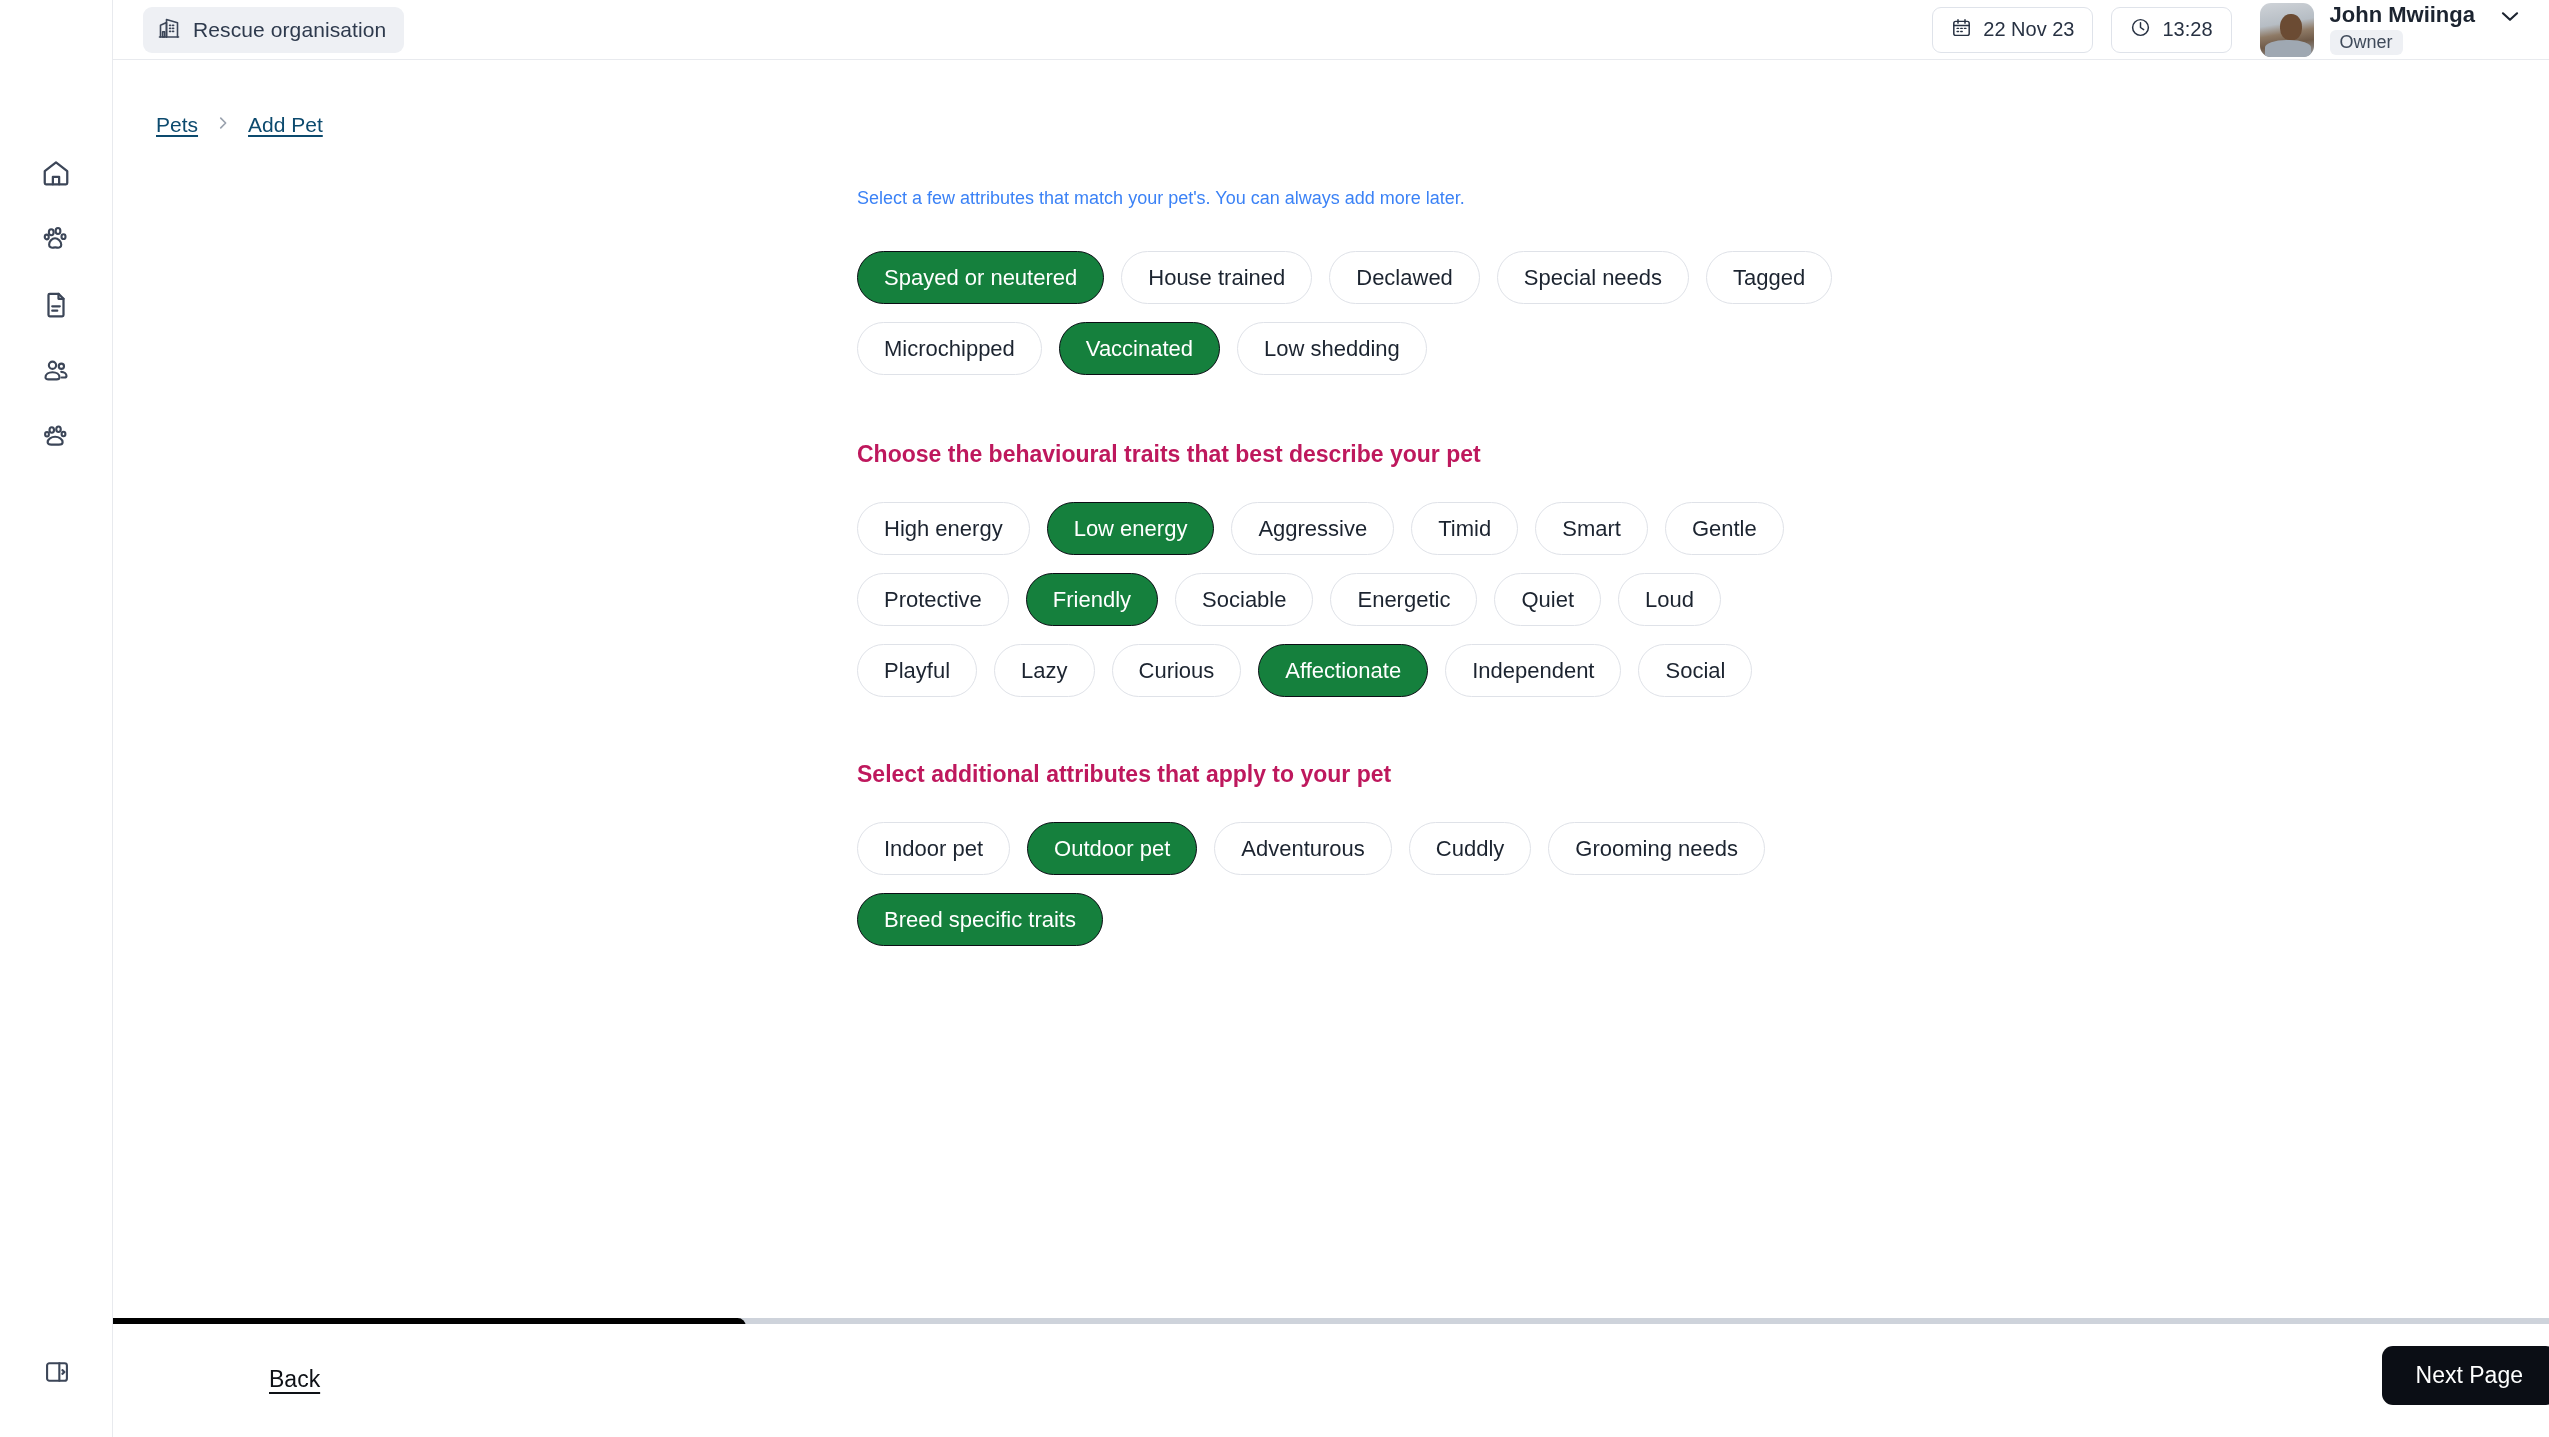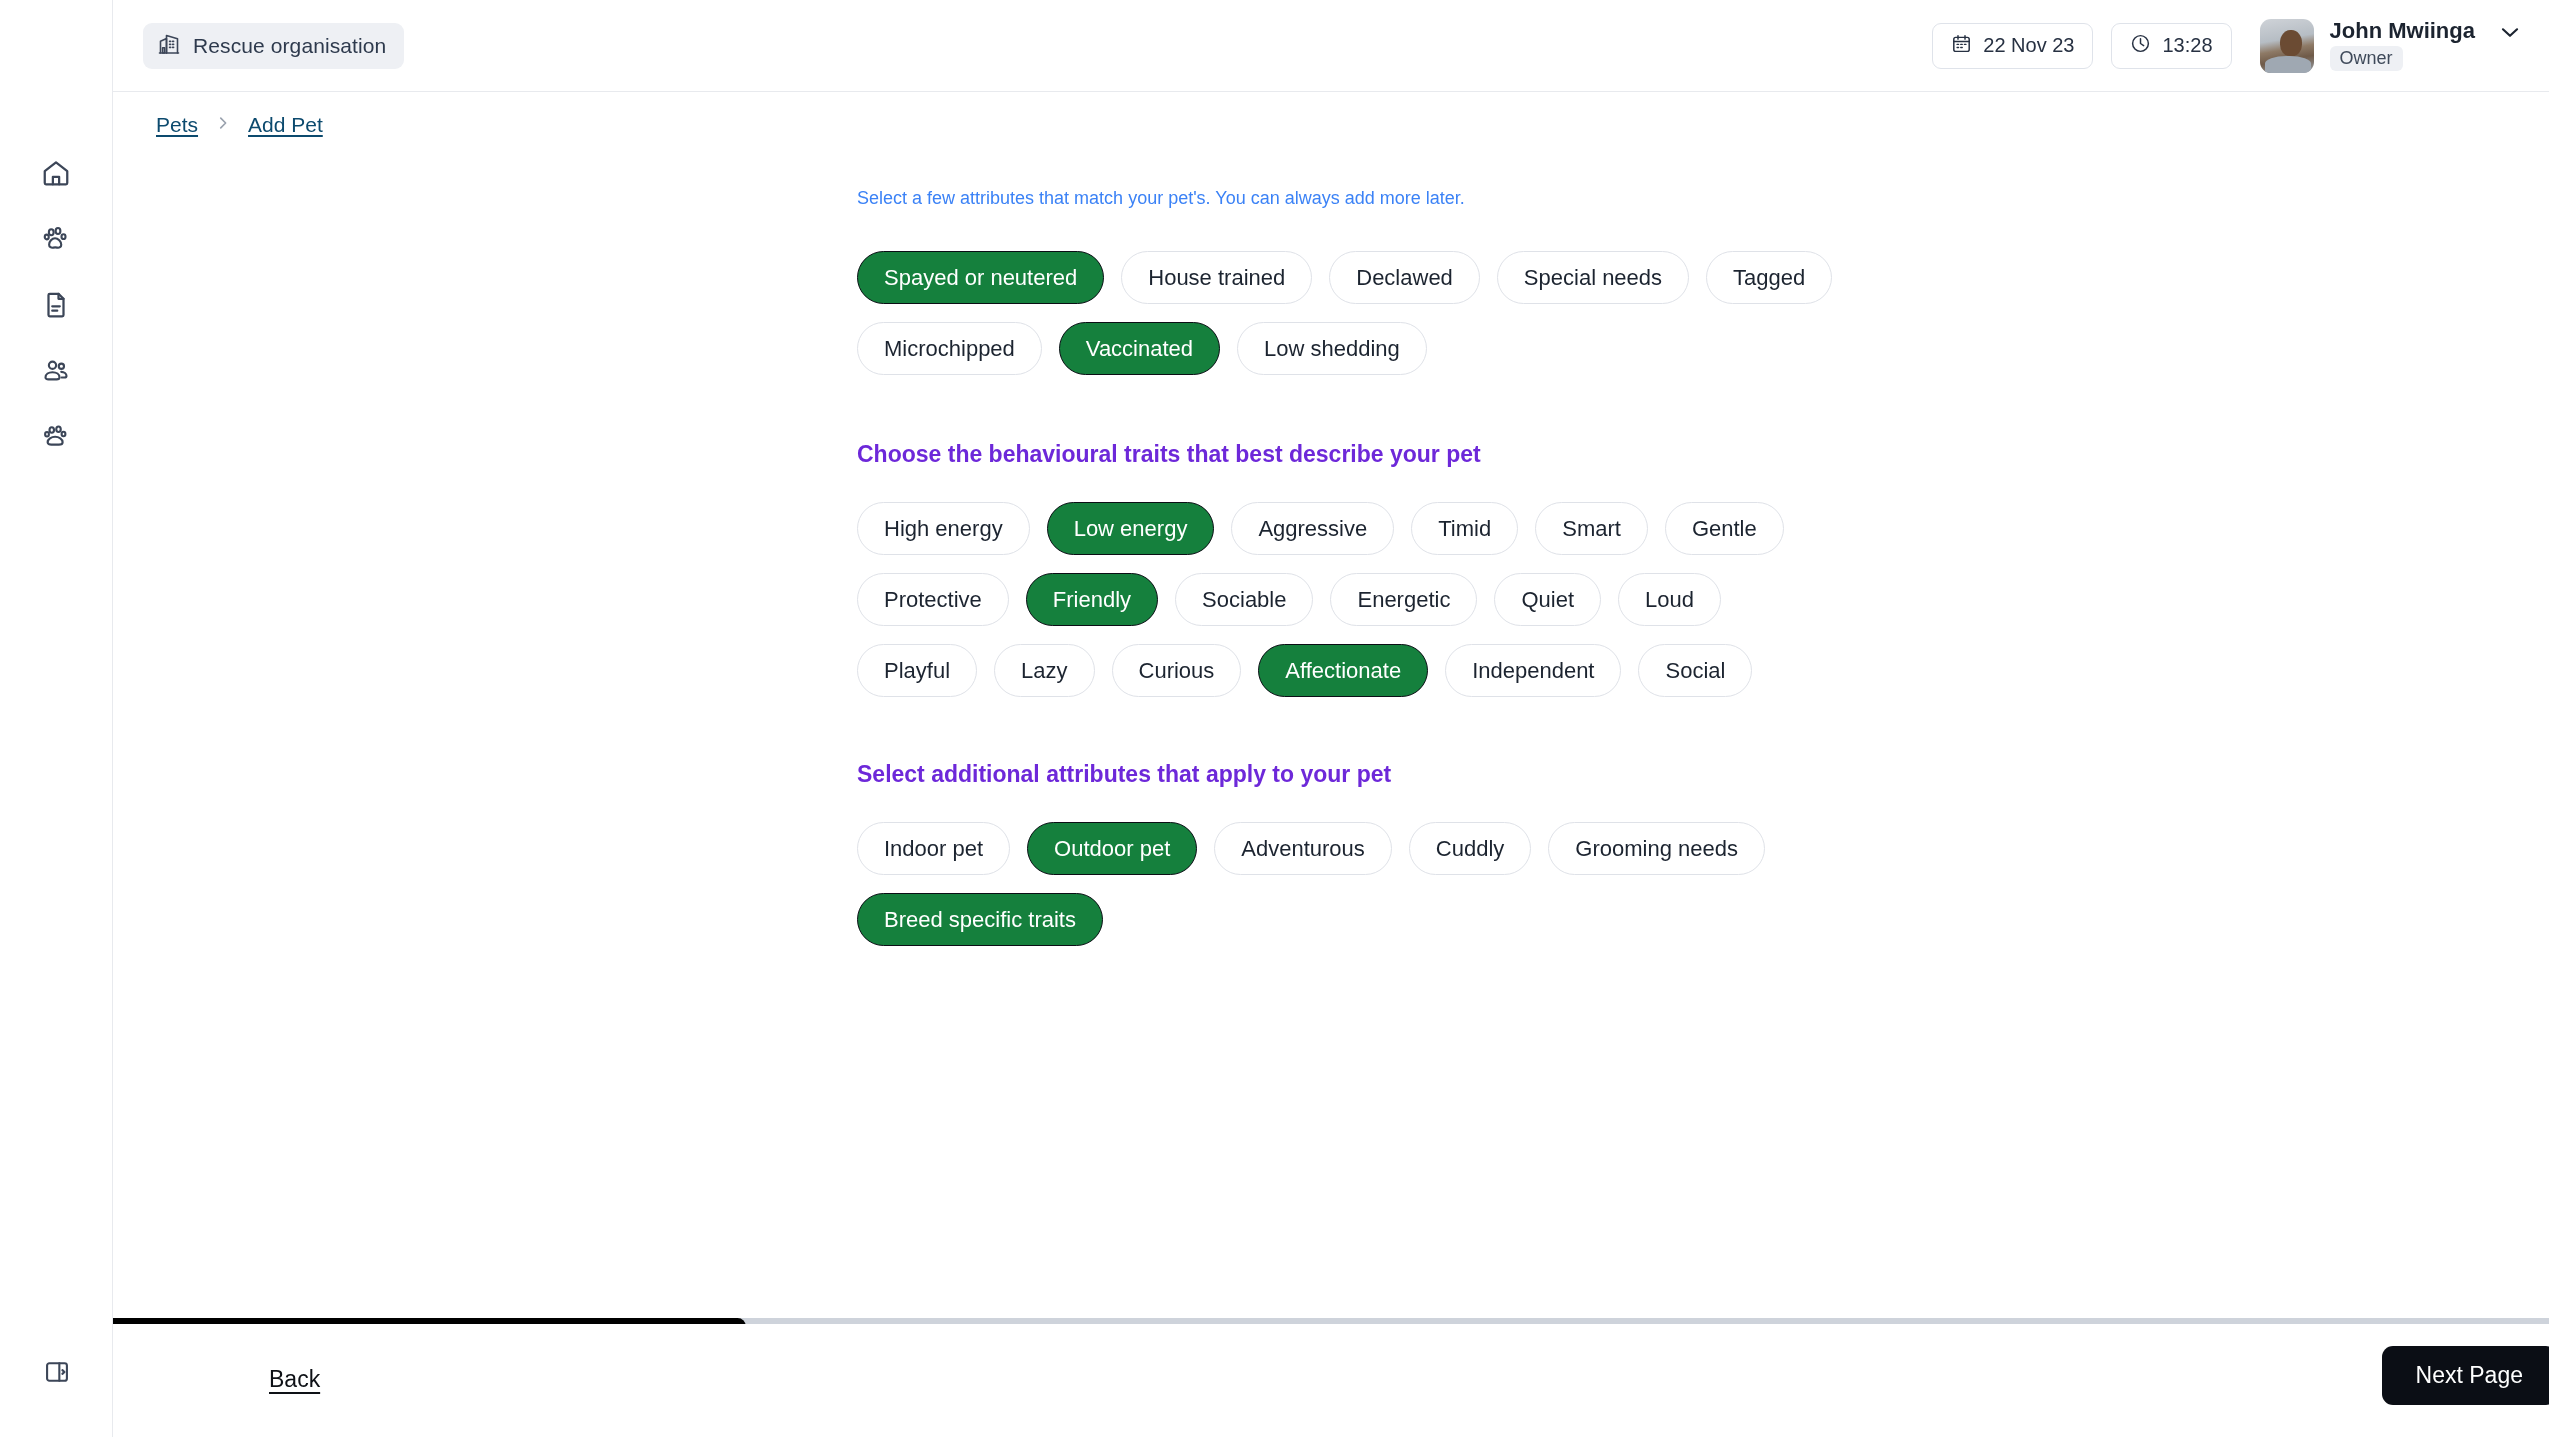--- a/index.html
+++ b/index.html
@@ -21,21 +21,21 @@
   .side-item {
     width: 72px; height: 66px; display: flex; align-items: center; justify-content: center;
     cursor: pointer; border-radius: 10px;
   }
   .side-item svg { display:block; }
   .sidebar-bottom { position: absolute; bottom: 32px; left: 0; width: 113px;
     display:flex; align-items:center; justify-content:center; }
 
   
   .topbar {
-    position: absolute; left: 113px; top: 0; right: 0; height: 92px;
+    position: absolute; left: 113px; top: 0; right: 0; height: 60px;
     background: #ffffff; border-bottom: 1px solid #e8eaee;
     display: flex; align-items: center; padding: 0 26px 0 30px;
   }
   .org-chip {
     display: inline-flex; align-items: center; gap: 12px;
     background: #eef0f4; border-radius: 9px; padding: 9px 18px 9px 14px;
     cursor: pointer;
   }
   .org-chip .label { font-size: 21px; color: #2e3a4d; letter-spacing: .1px; }
   .topbar-right { margin-left: auto; display: flex; align-items: center; gap: 18px; }
@@ -73,21 +73,21 @@
   }
   .breadcrumb a { color: #0c4a6e; text-decoration: underline; text-underline-offset: 3px; cursor: pointer; }
   .bc-sep { color: #9aa2ae; font-size: 19px; }
 
   
   .content { position: absolute; left: 857px; top: 188px; width: 1200px; }
   .page-title { font-size: 41px; font-weight: 700; color: #0e1116; letter-spacing: -0.3px; }
   .page-sub { font-size: 18px; color: #3b82f6; }
 
   .section { margin-top: 42px; }
-  .section-title { font-size: 23px; font-weight: 700; color: #6d28d9; margin-bottom: 34px; }
+  .section-title { font-size: 23px; font-weight: 700; color: #be185d; margin-bottom: 34px; }
   .chips { display: flex; flex-wrap: wrap; gap: 18px 17px; max-width: 1000px; }
   .chip {
     display: inline-flex; align-items: center; justify-content: center;
     height: 53px; padding: 0 26px; border-radius: 999px;
     border: 1px solid #dfe2e8; background: #fff; color: #1c2430;
     font-size: 22px; line-height: 1; cursor: pointer; white-space: nowrap;
     font-family: "Liberation Sans", sans-serif;
   }
   .chip.selected { background: #15803d; border-color: #0b0e15; color: #ffffff; }
 

